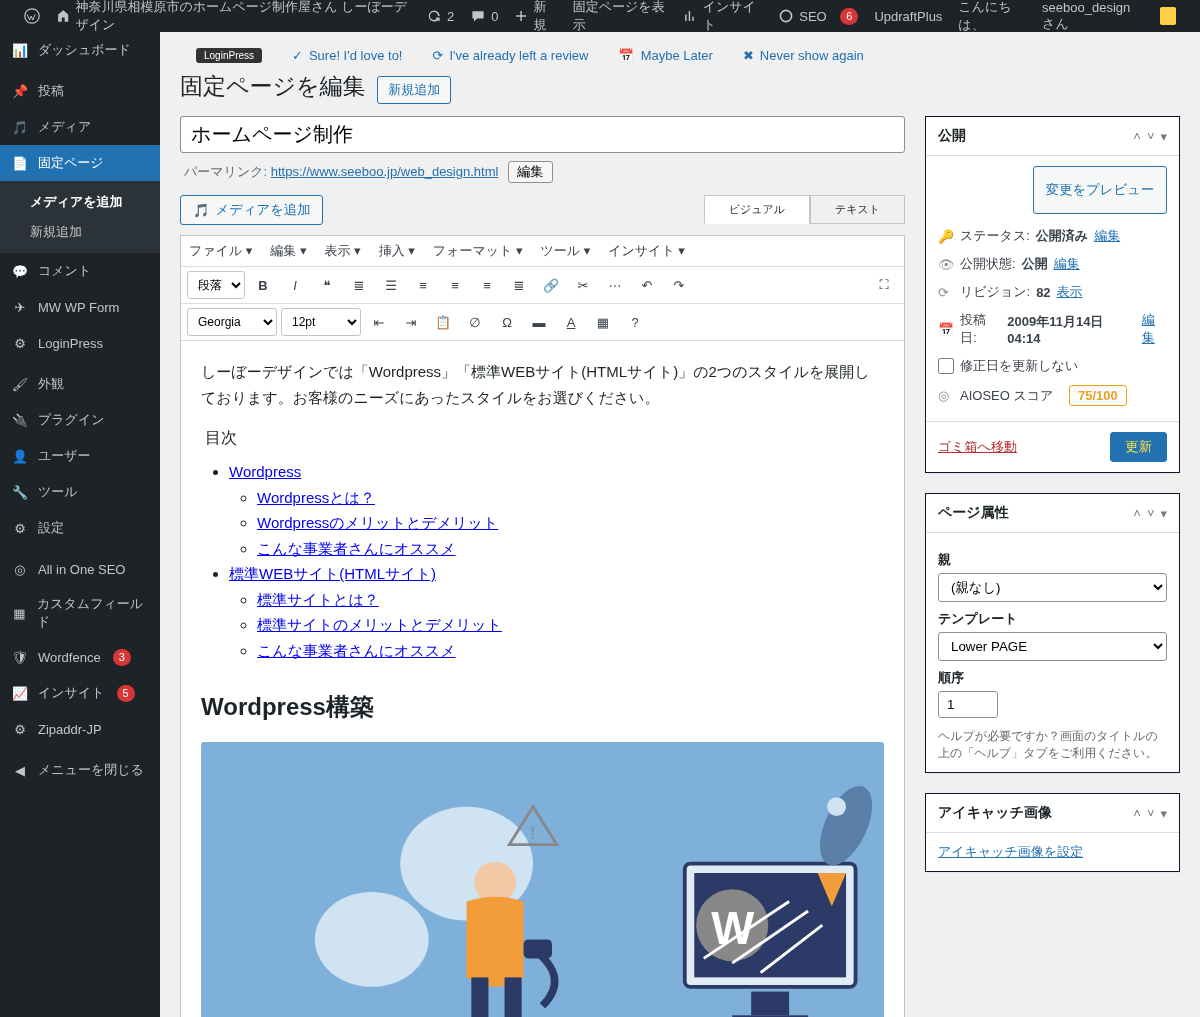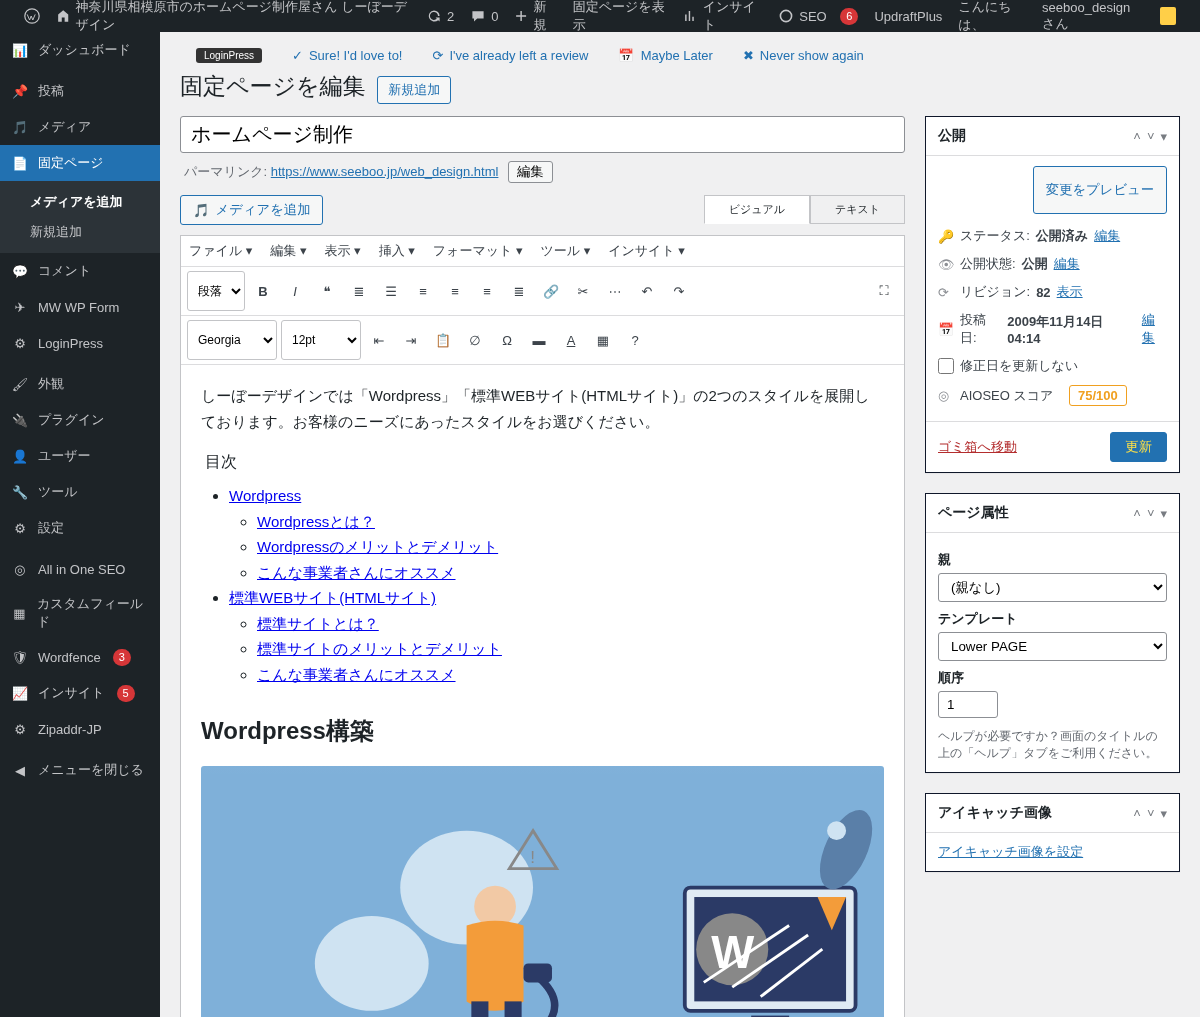--- a/index.html
+++ b/index.html
@@ -45,21 +45,21 @@
 .media-btn { display: inline-flex; align-items: center; gap: 6px; border: 1px solid #2271b1; color: #2271b1; background: #f6f7f7; padding: 5px 12px; border-radius: 3px; cursor: pointer; margin-bottom: 10px; }
 
 .editor-tabs { float: right; display: flex; }
 .editor-tabs .etab { padding: 6px 24px; border: 1px solid #c3c4c7; background: #f0f0f1; cursor: pointer; font-size: 11px; }
 .editor-tabs .etab.active { background: #fff; border-bottom-color: #fff; }
 
 .tinymce { border: 1px solid #c3c4c7; background: #fff; clear: both; }
 .tinymce .menubar { border-bottom: 1px solid #dcdcde; padding: 6px 8px; display: flex; gap: 18px; font-size: 13px; align-items: flex-end; }
 .tinymce .menubar .mb-item { cursor: pointer; color: #3c434a; }
 .tinymce .toolbar { border-bottom: 1px solid #dcdcde; padding: 4px 6px; display: flex; align-items: center; gap: 4px; flex-wrap: wrap; }
-.tinymce .toolbar select { height: 40px; border: 1px solid #c3c4c7; border-radius: 3px; background: #fff; padding: 0 6px; font-size: 12px; }
+.tinymce .toolbar select { height: 28px; border: 1px solid #c3c4c7; border-radius: 3px; background: #fff; padding: 0 6px; font-size: 12px; }
 .tinymce .toolbar .tb-btn { width: 28px; height: 28px; display: inline-flex; align-items: center; justify-content: center; cursor: pointer; border-radius: 2px; color: #3c434a; }
 .tinymce .toolbar .fs-btn { width: 28px; height: 28px; margin-left: auto; cursor: pointer; display: inline-flex; align-items: center; justify-content: center; }
 .tinymce .content { padding: 18px 20px; font-size: 15px; line-height: 1.7; min-height: 300px; }
 .tinymce .content p { margin-bottom: 10px; }
 .tinymce .content h3.toc-h { font-size: 16px; margin: 14px 4px 8px; font-weight: 400; }
 .tinymce .content ul { padding-left: 28px; }
 .tinymce .content ul ul { list-style: circle; }
 .tinymce .content h2 { font-size: 24px; font-weight: 700; margin: 24px 0 14px; }
 .tinymce .content a { color: #0000ee; }
 .illustration { width: 100%; height: 300px; background: linear-gradient(#7fb0d9,#a3c8e8); border-radius: 3px; position: relative; overflow: hidden; }

